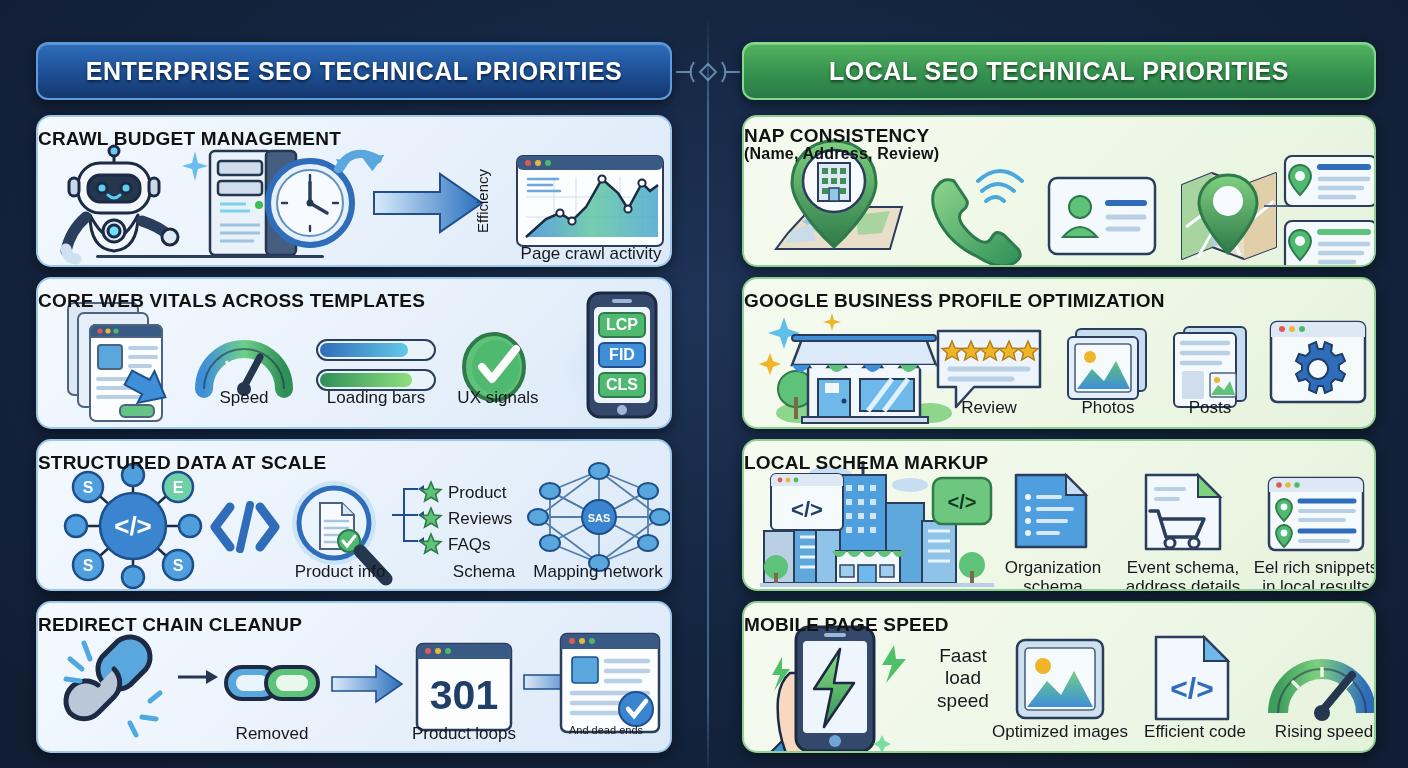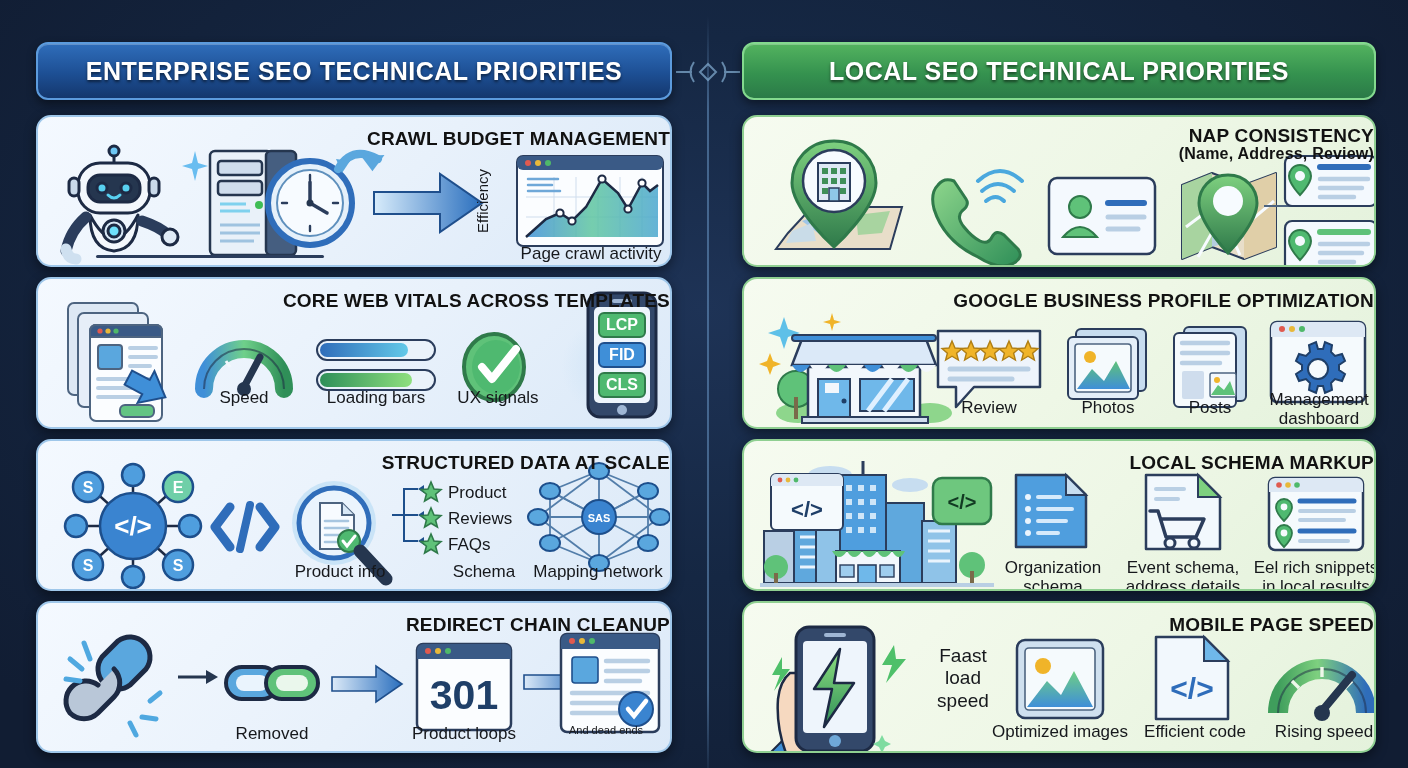--- a/index.html
+++ b/index.html
@@ -40,21 +40,21 @@
     background:linear-gradient(135deg,#f4f9ff 0%,#e8f1fb 55%,#dbe9f8 100%);
     border:2px solid #9fc7ea; box-shadow:0 4px 12px rgba(0,0,0,.45); }
   .card-r { left:0; width:634px;
     background:linear-gradient(135deg,#f6fbf0 0%,#eef7e6 55%,#e4f2dc 100%);
     border:2px solid #8fcf91; box-shadow:0 4px 12px rgba(0,0,0,.45); }
   .c1 { top:99px;  height:152px; }
   .c2 { top:261px; height:152px; }
   .c3 { top:423px; height:152px; }
   .c4 { top:585px; height:152px; }
 
-  .card-title { position:absolute; left:0; right:0; top:11px; text-align:right;
+  .card-title { position:absolute; left:0; right:0; top:11px; text-align:left;
      font-size:19px; font-weight:bold; color:#121212; letter-spacing:.2px;
      white-space:nowrap; z-index:6; }
   .card-title.two { top:9px; line-height:1.05; }
   .card-title .sub { display:block; font-size:16px; font-weight:bold; }
 
   .cap { position:absolute; font-size:14.5px; color:#16181c; text-align:center;
          line-height:1.08; white-space:nowrap; z-index:5; }
   .cap.wrap { white-space:normal; }
 
   svg { display:block; overflow:visible; }
@@ -753,21 +753,20 @@
           <path d="M1 16 h94 v-9 a6 6 0 0 0 -6 -6 h-82 a6 6 0 0 0 -6 6Z" fill="#dde8f4"></path>
           <circle cx="12" cy="8" r="3" fill="#e05a4f"></circle>
             <circle cx="22" cy="8" r="3" fill="#e8b83a"></circle>
             <circle cx="32" cy="8" r="3" fill="#4fb96a"></circle>
           <g fill="#2f6dba" stroke="#1f3f68" stroke-width="2">
             <path d="M48 28 l5 0 l2 -7 l7 3 l-1 7 l4 4 l7 -2 l3 7 l-6 4 l0 5 l6 4 l-3 7 l-7 -2 l-4 4 l1 7 l-7 3 l-2 -7 l-5 0 l-2 7 l-7 -3 l1 -7 l-4 -4 l-7 2 l-3 -7 l6 -4 l0 -5 l-6 -4 l3 -7 l7 2 l4 -4 l-1 -7 l7 -3Z"></path>
           </g>
           <circle cx="48" cy="48" r="10" fill="#f5fafd" stroke="#1f3f68" stroke-width="2"></circle>
         </svg>
       </div>
-      <div class="cap wrap" style="left:516px; top:112px; width:118px; font-size:17px; line-height:1.1;">Management<br>dashboard</div>
     </div>
 
     <div class="card card-r c3">
       <div class="card-title">LOCAL SCHEMA MARKUP</div>
 
       <div class="art" style="left:16px; top:18px;">
         <svg width="240" height="132" viewBox="0 0 240 132">
           <g fill="#c7ddf0">
               <ellipse cx="70" cy="16" rx="22" ry="9"></ellipse>
               <ellipse cx="150" cy="26" rx="18" ry="7"></ellipse>

